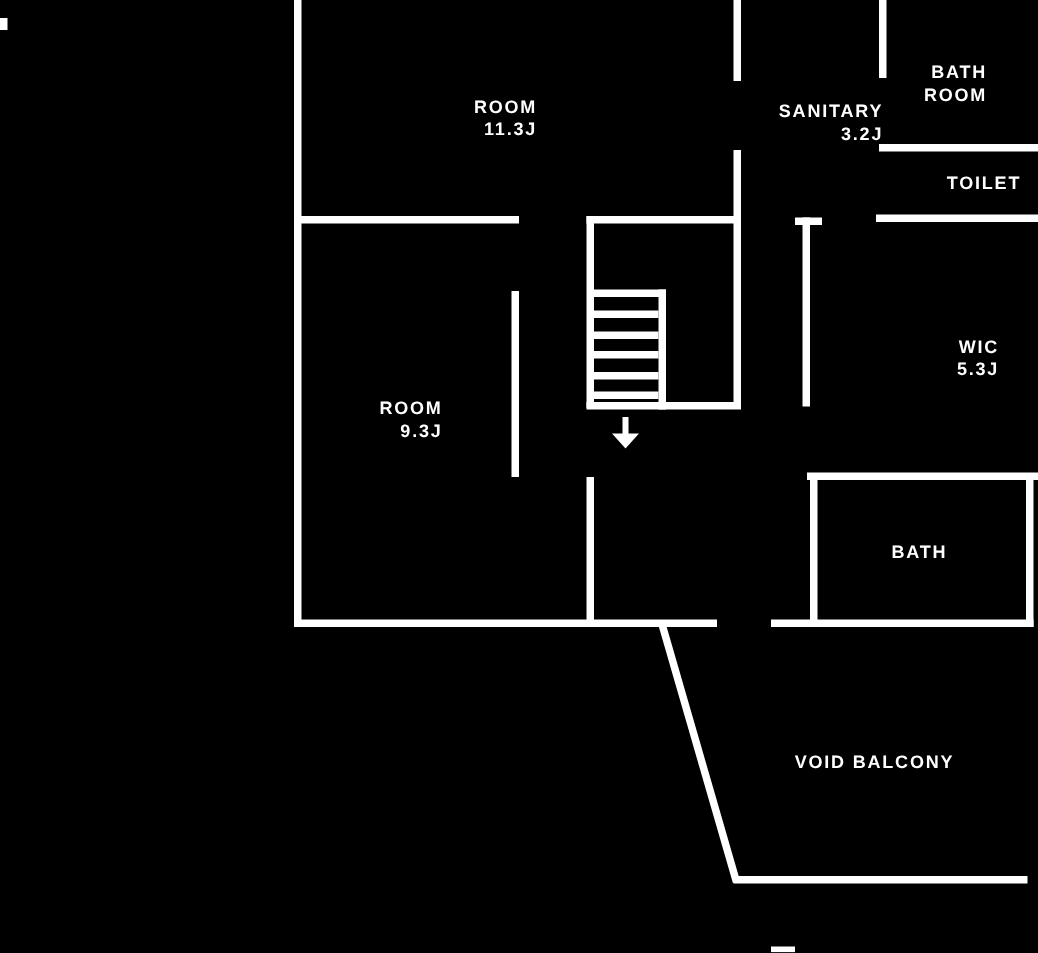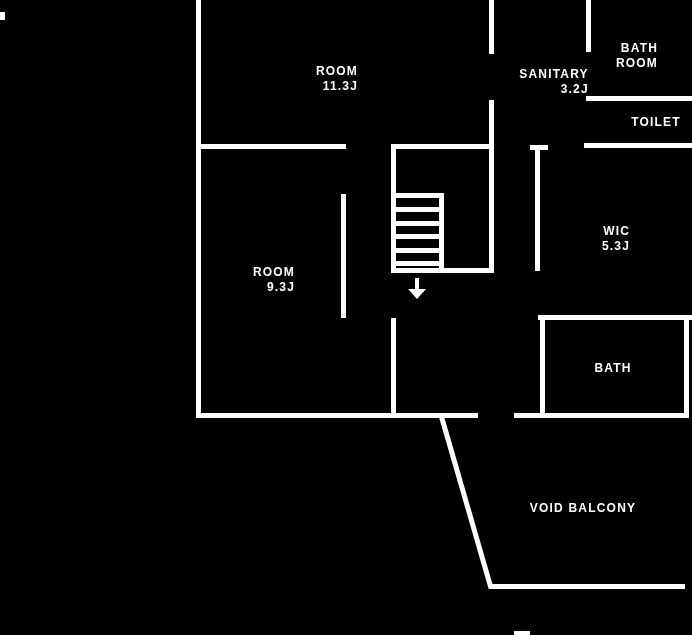--- a/index.html
+++ b/index.html
@@ -87,21 +87,21 @@
     <div>SANITARY</div>
     <div>3.2J</div>
   </div>
   <div class="label" style="left:637px;top:41px;">
     <div>BATH</div>
     <div>ROOM</div>
   </div>
   <div class="label" style="left:638px;top:115px;margin-left:18px;">
     <div>TOILET</div>
   </div>
-  <div class="label" style="left:616px;top:224px;">
+  <div class="label" style="left:652px;top:224px;">
     <div>WIC</div>
     <div>5.3J</div>
   </div>
   <div class="label" style="left:274px;top:265px;">
     <div>ROOM</div>
     <div>9.3J</div>
   </div>
   <div class="label" style="left:613px;top:361px;">
     <div>BATH</div>
   </div>

